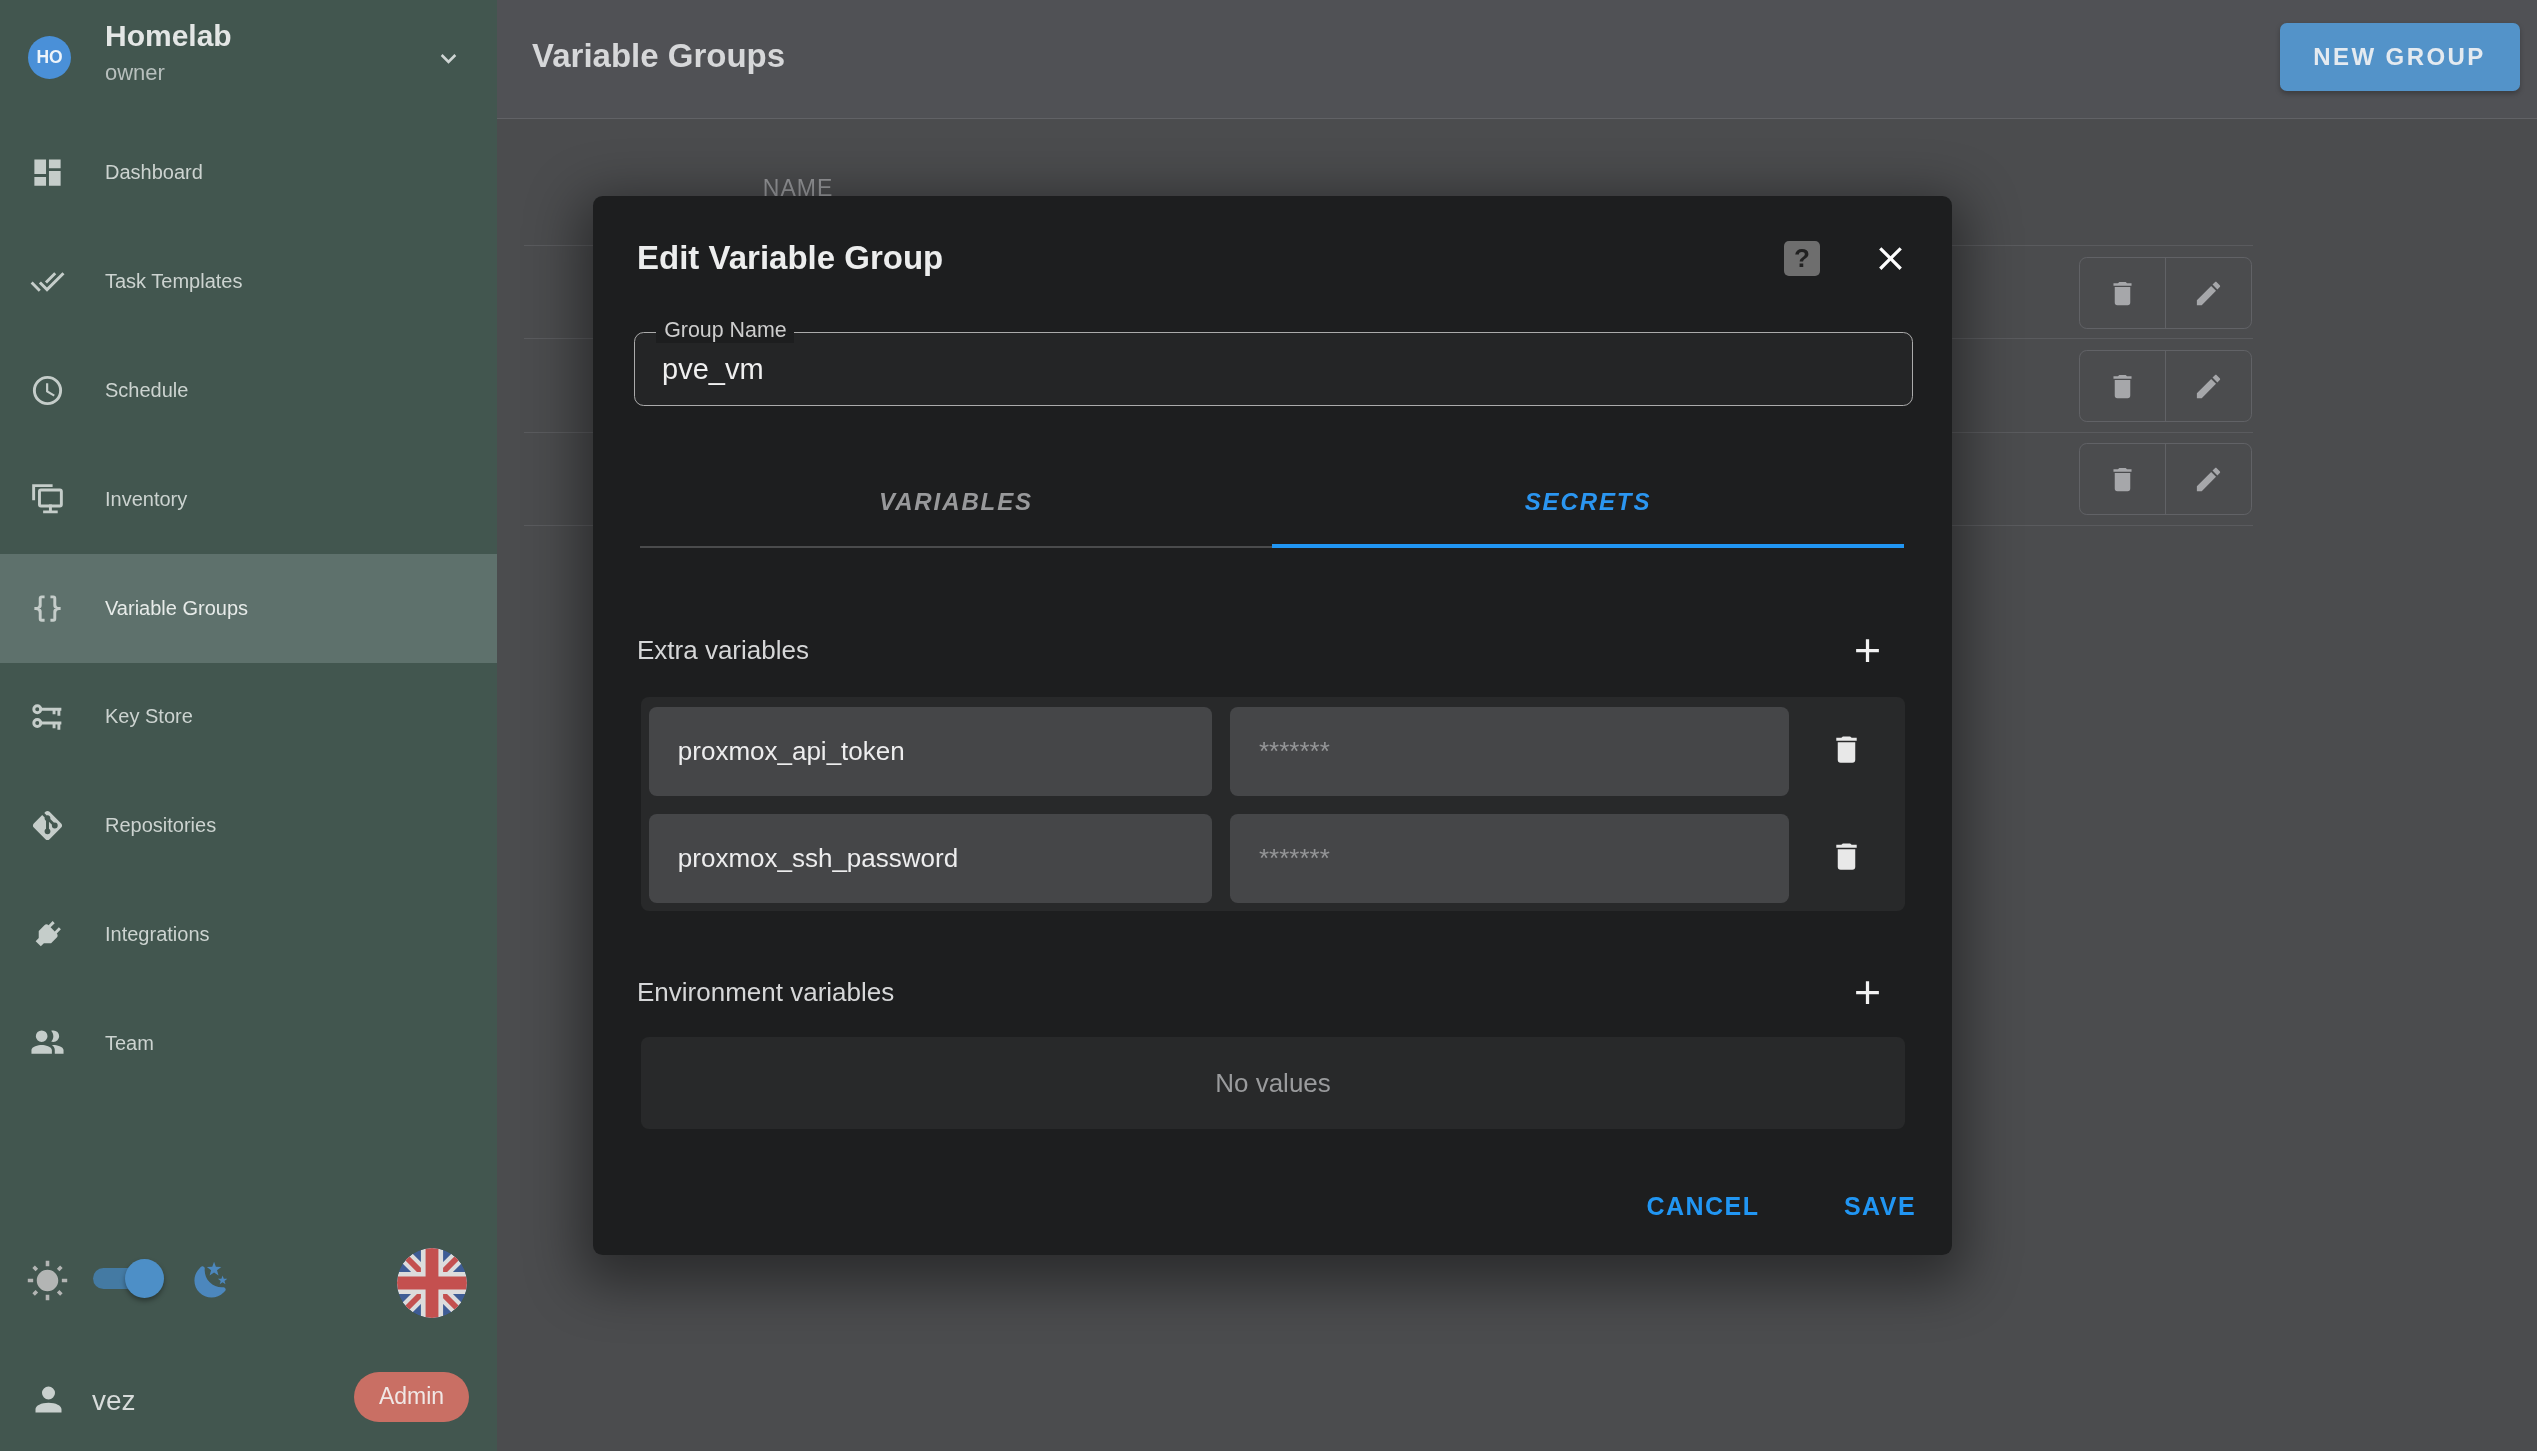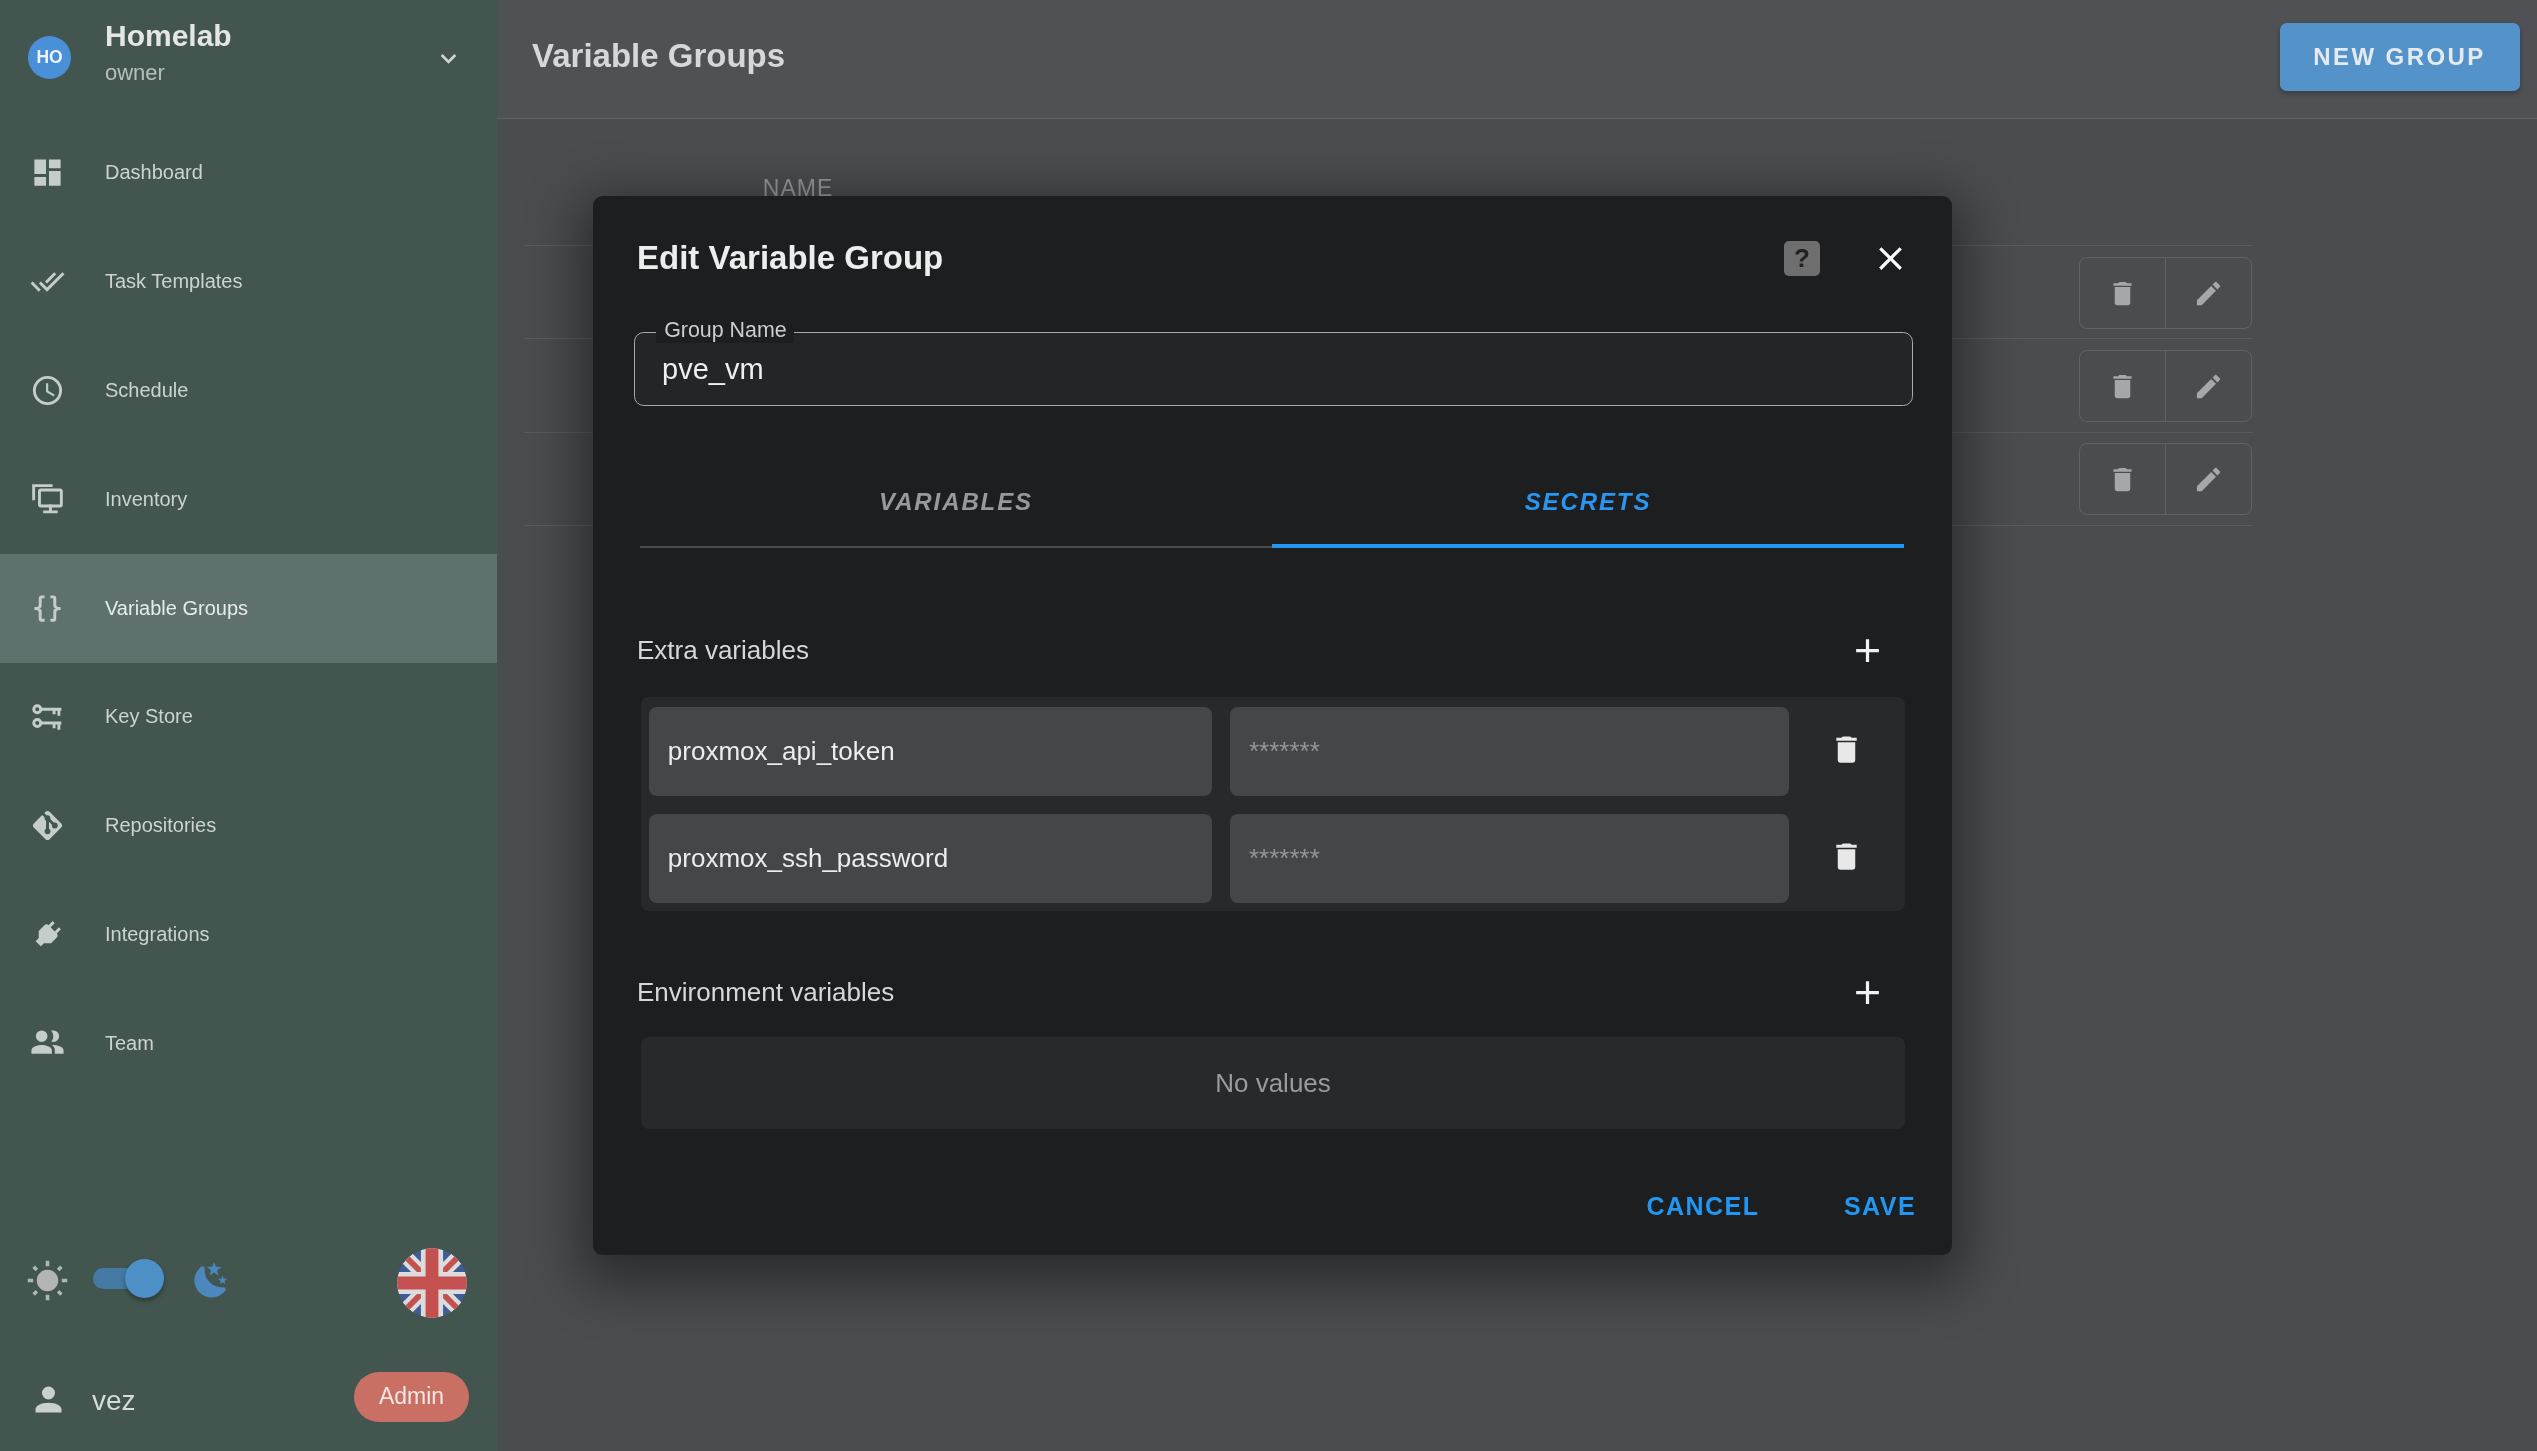--- a/index.html
+++ b/index.html
@@ -74,21 +74,21 @@
   .tab.inactive{left:0;color:#98999b;}
   .tab.active{left:632px;color:#2b96f1;}
   .tab-baseline{position:absolute;left:0;top:88px;width:1264px;height:1.9px;background:#4a4b4c;}
   .tab-indicator{position:absolute;left:632px;top:86px;width:632px;height:3.9px;background:#2196f3;}
   .section-label{position:absolute;left:44px;font-size:26px;color:#d6d7d8;}
   .add-btn{position:absolute;left:1255px;width:39px;height:39px;color:#f2f2f2;cursor:pointer;}
   .panel{position:absolute;left:48px;width:1264px;background:#28292a;border-radius:7.8px;}
   .panel-a{top:501px;height:214px;}
   .panel-b{top:841px;height:92px;}
   .var-field{position:absolute;height:89px;background:#454648;border-radius:7.8px;cursor:text;
-    display:flex;align-items:center;padding-left:19px;box-sizing:border-box;}
+    display:flex;align-items:center;padding-left:29px;box-sizing:border-box;}
   .var-name{width:563px;font-size:26px;color:#ededee;}
   .var-val{width:559px;font-size:26px;color:#949597;}
   .vf-r1{top:9.7px;} .vf-r2{top:117px;}
   .vf-c1{left:7.8px;} .vf-c2{left:589px;}
   .row-trash{position:absolute;left:1188px;width:35px;height:35px;color:#e8e8e8;cursor:pointer;}
   .rt-1{top:35px;} .rt-2{top:142px;}
   .no-values{position:absolute;left:0;top:0;width:100%;height:92px;display:flex;align-items:center;
     justify-content:center;font-size:26px;color:#9a9b9d;}
   .text-btn{position:absolute;top:985px;height:50px;display:flex;align-items:center;justify-content:center;
     font-size:25px;font-weight:bold;letter-spacing:1.5px;color:#2196f3;cursor:pointer;margin-left:29px;}

